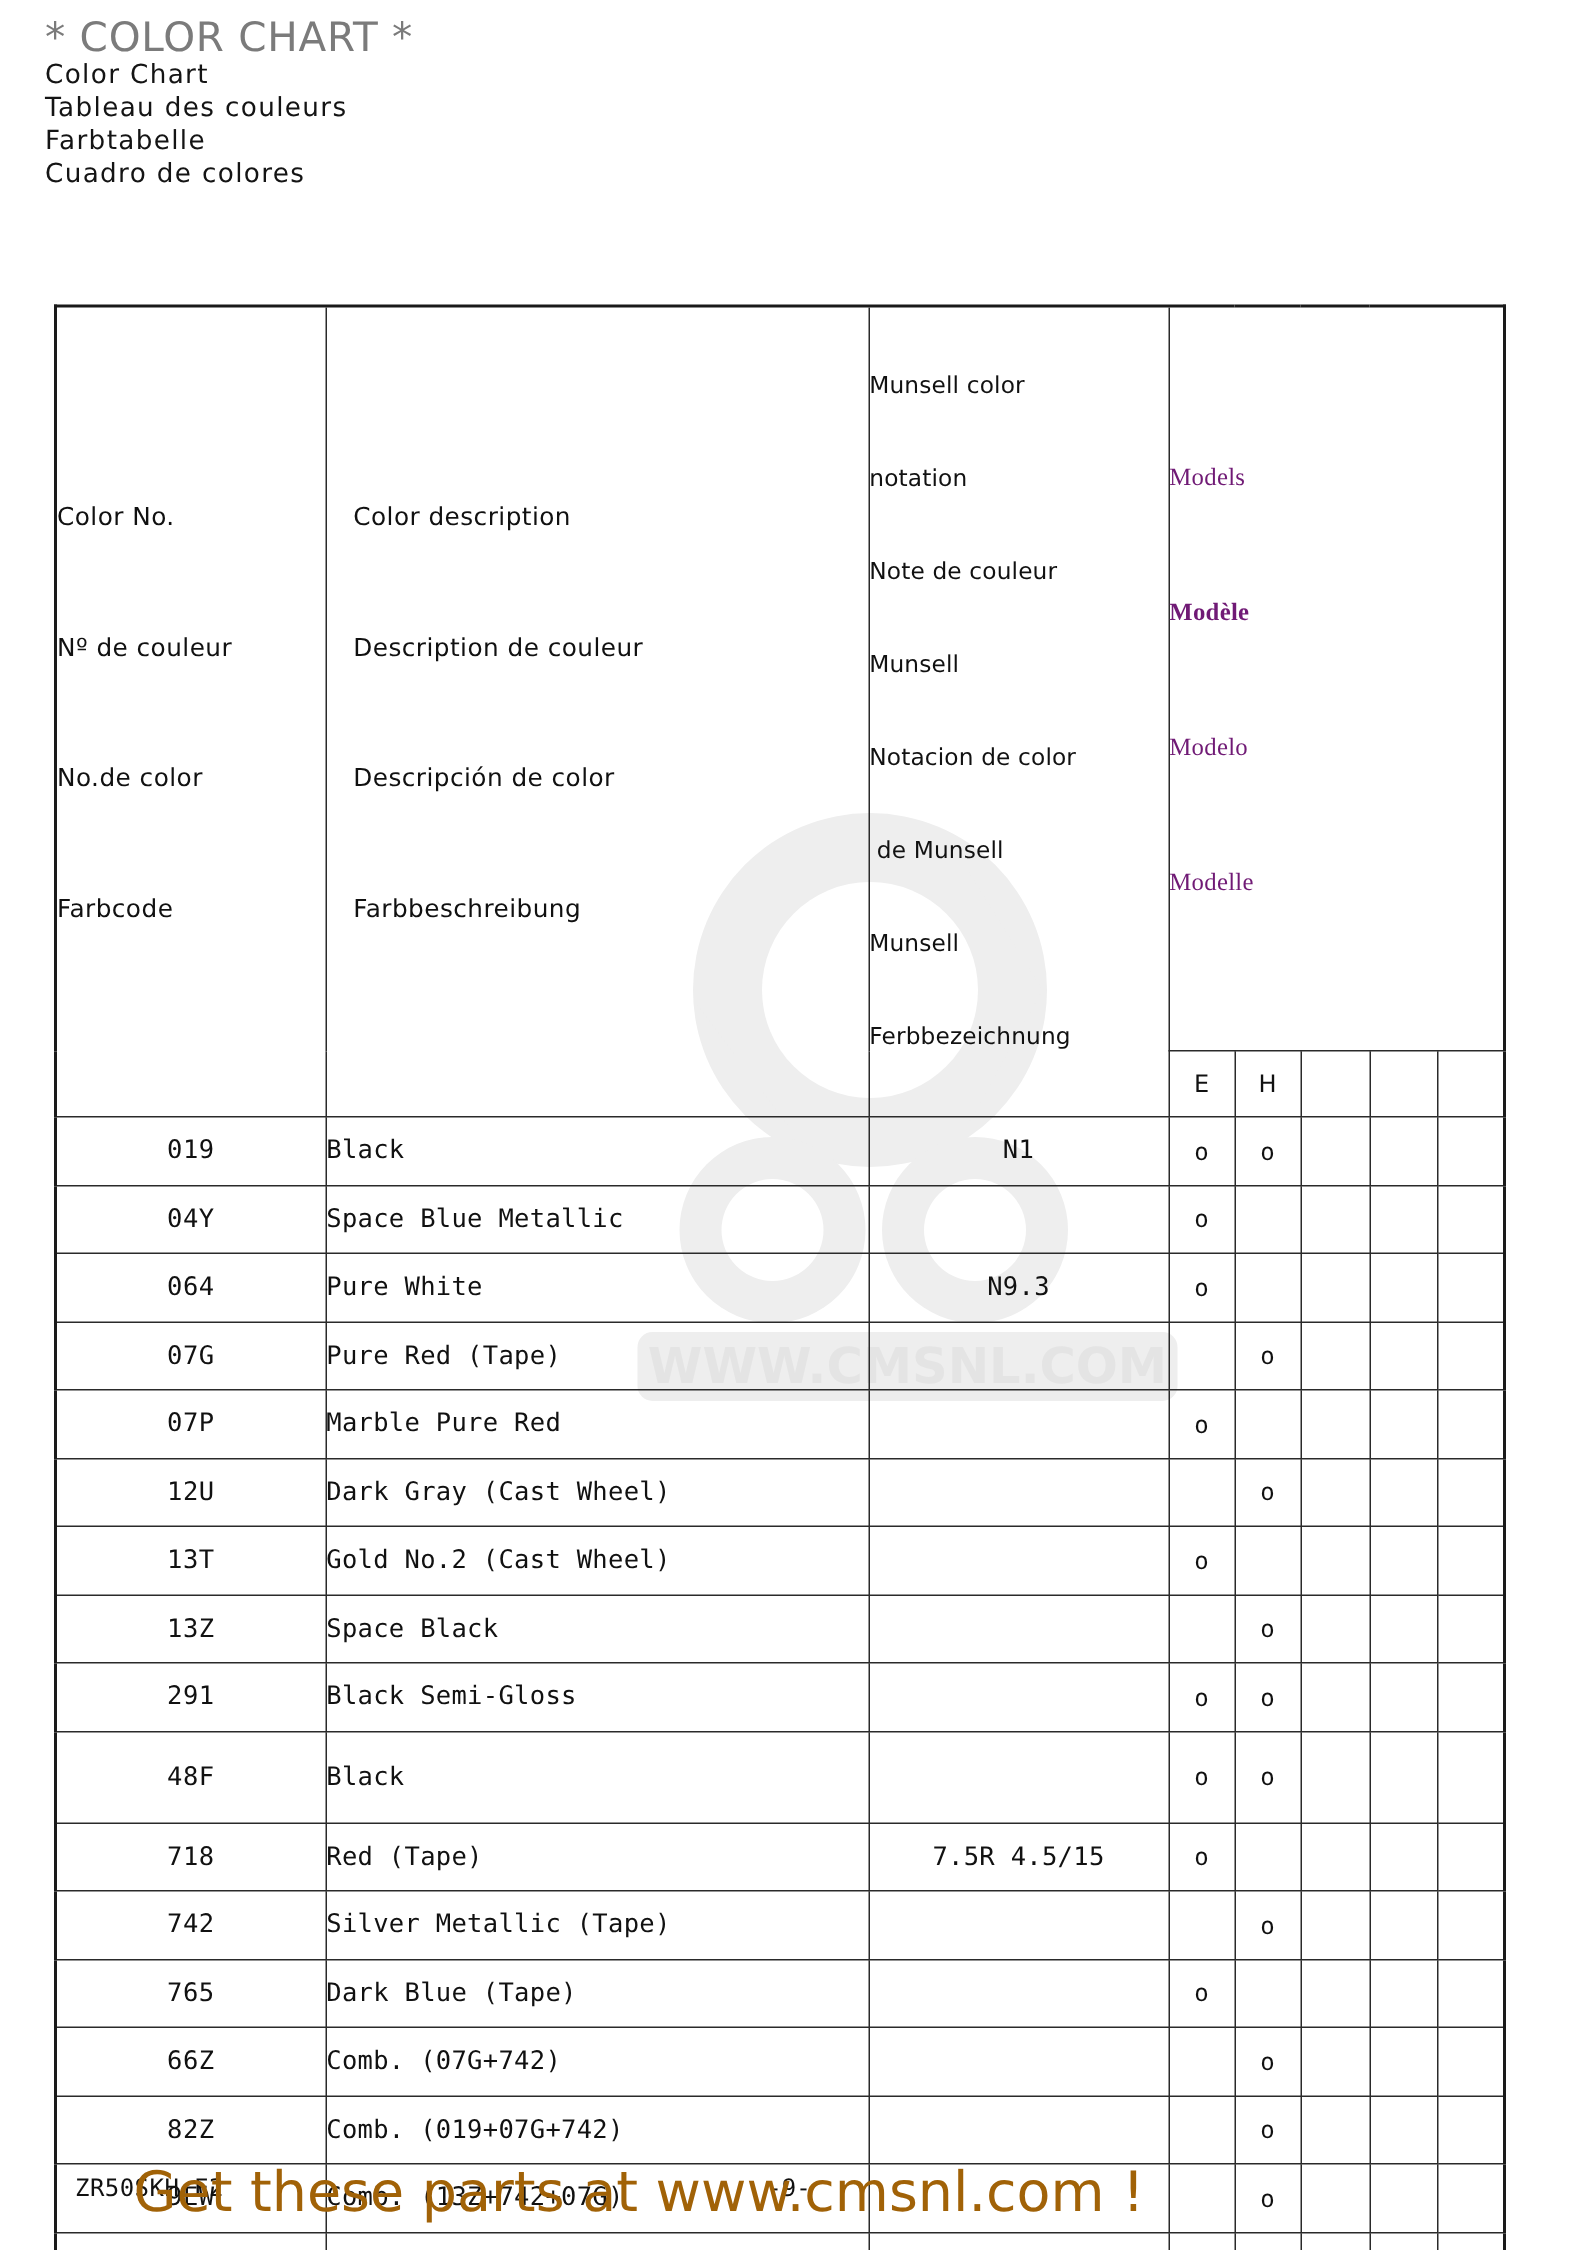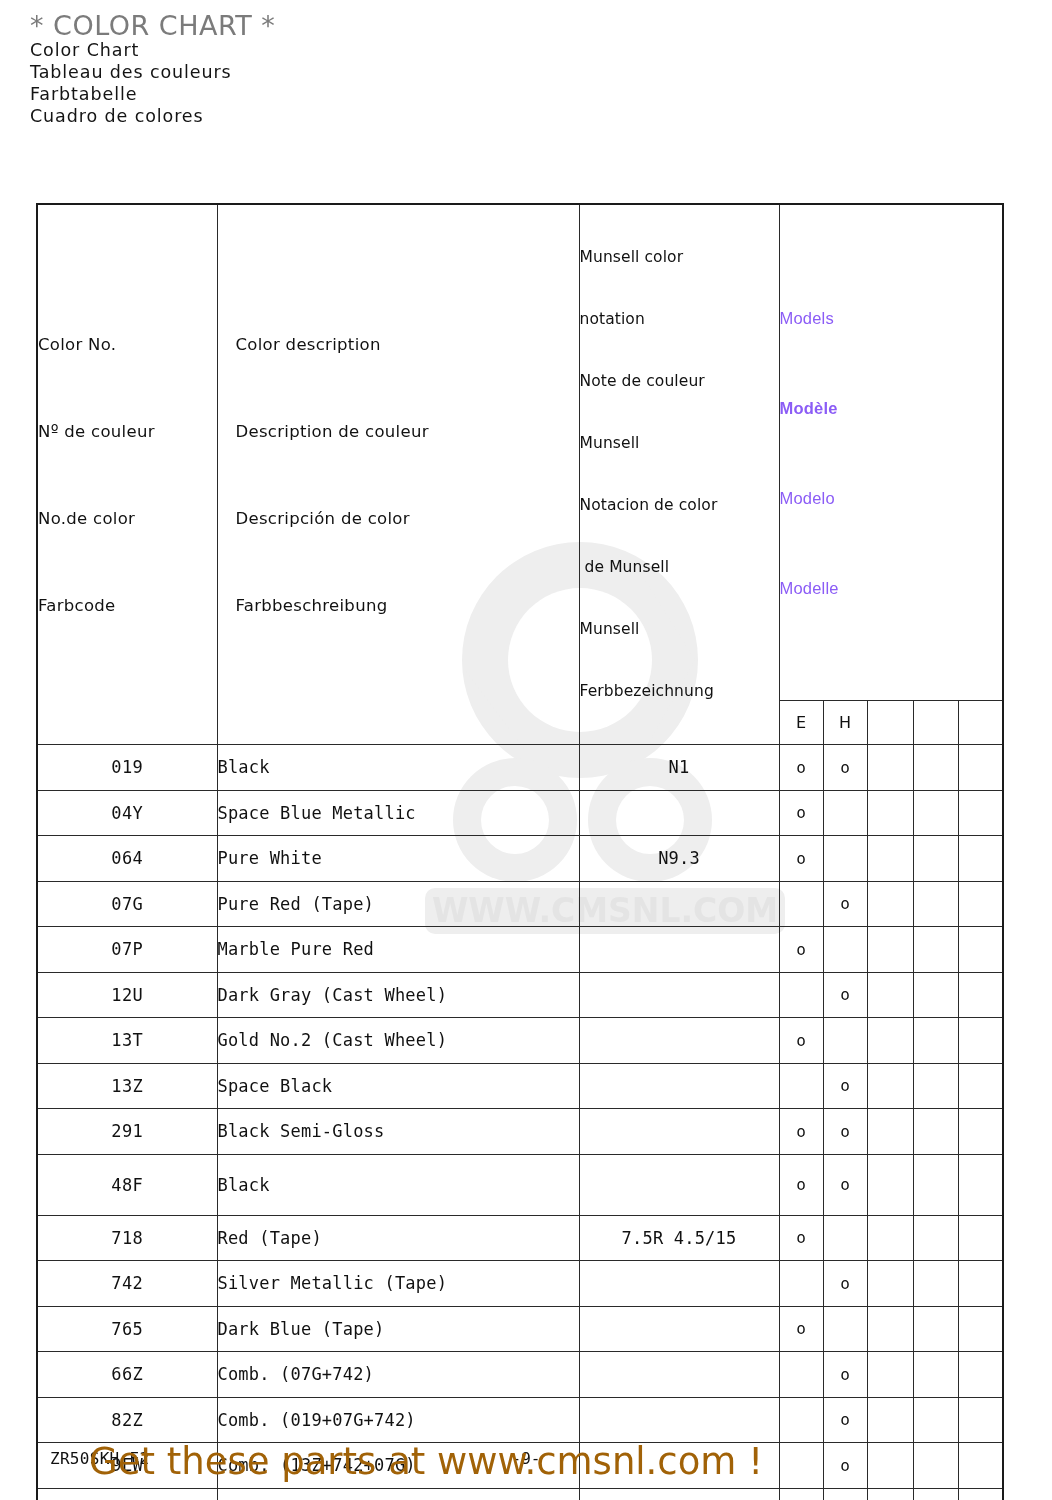--- a/index.html
+++ b/index.html
@@ -95,23 +95,23 @@
     font-size: 15.5px;
     color: #111;
     line-height: 21.5px;
     letter-spacing: 0.1px;
     white-space: pre;
     vertical-align: top;
   }
   .hdr-munsell .tight { line-height: 19px; display: block; }
   .hdr-models {
     padding: 10px 0 0 18px;
-    font-family: Liberation Sans, sans-serif;
+    font-family: Liberation Serif, serif;
     font-size: 16.5px;
-    color: #8b5cf6;
+    color: #701a75;
     line-height: 30px;
     letter-spacing: 0.2px;
     white-space: pre;
     vertical-align: top;
   }
   .hdr-models .bold { font-weight: bold; }
   .model-key {
     text-align: center;
     font-family: "DejaVu Sans", "Liberation Sans", sans-serif;
     font-size: 16px;

